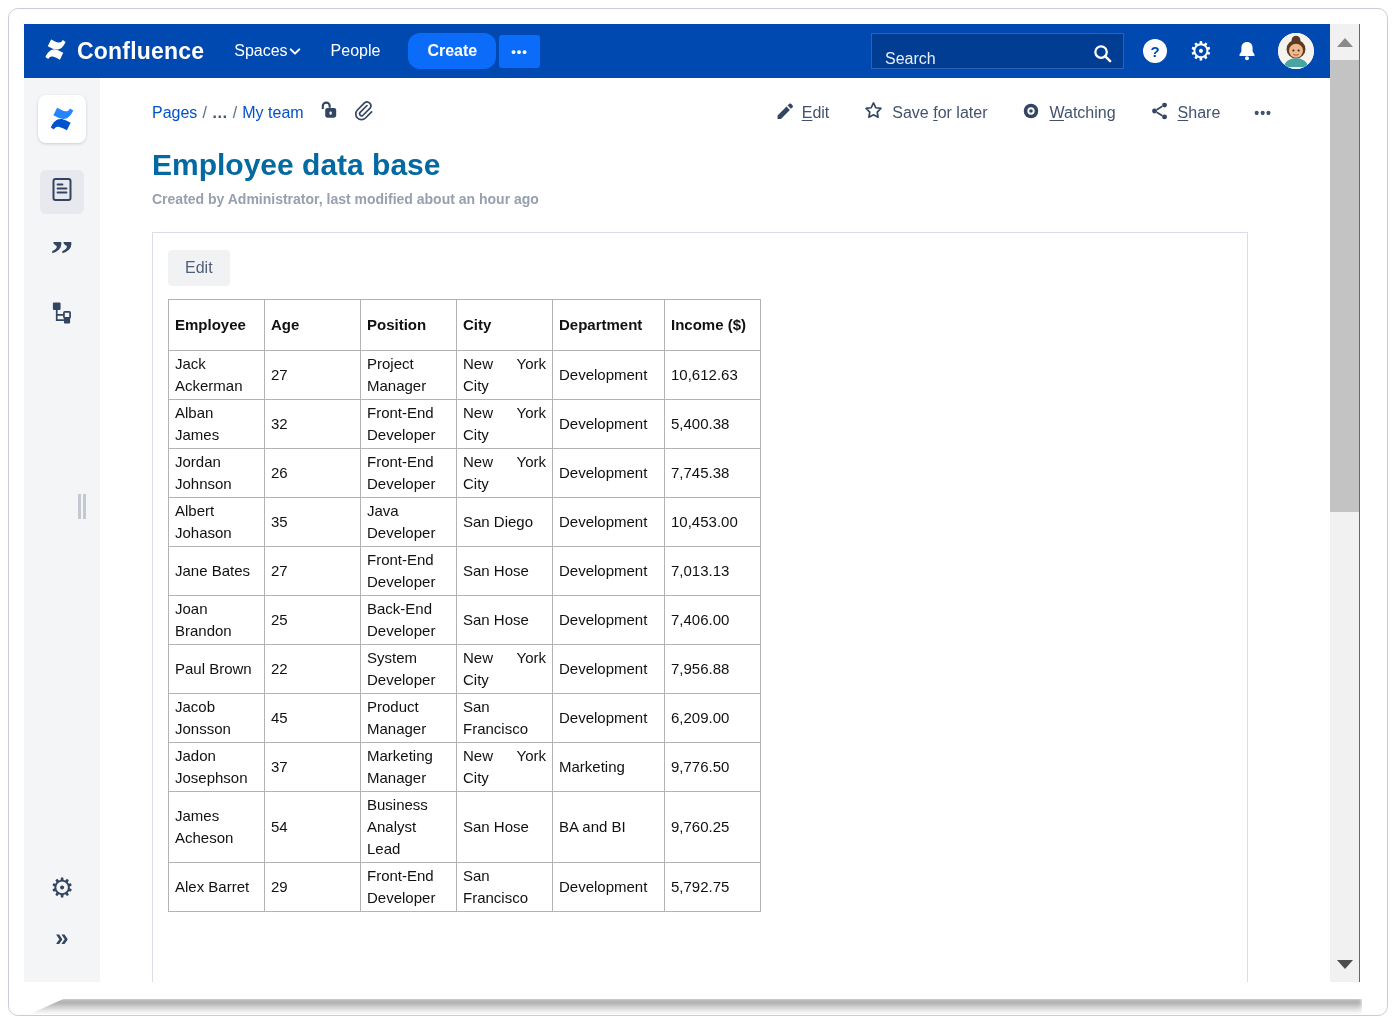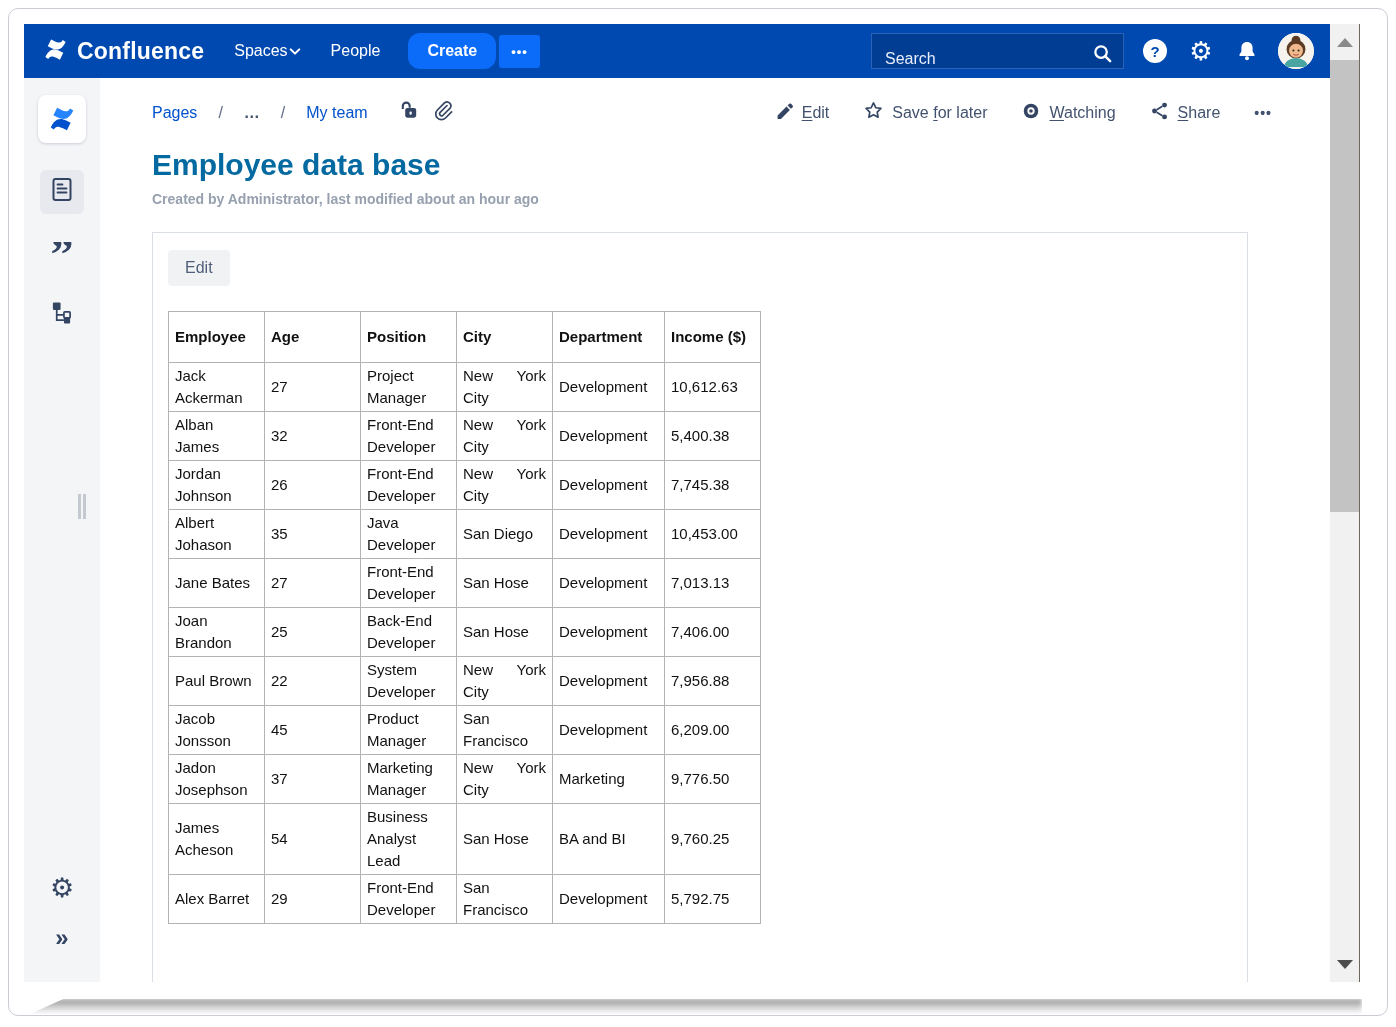--- a/index.html
+++ b/index.html
@@ -33,36 +33,36 @@
   .quote-glyph { font-family:"Liberation Serif", serif; font-weight:700; font-size:46px; color:#344563; line-height:26px; height:30px; overflow:hidden; }
   .sb-spacer { flex:1; }
   .sb-bottom { color:#344563; cursor:pointer; margin-bottom:24px; display:flex; justify-content:center; }
   .gear-bottom { font-size:27px; line-height:1; }
   .expand-glyph { font-size:24px; font-weight:700; line-height:1; }
   .resize-handle { position:absolute; left:78px; top:494px; display:flex; gap:2px; cursor:col-resize; }
   .resize-handle i { width:3px; height:25px; background:#c3c8d1; display:block; }
 
   .main { flex:1; padding:0 25px 0 52px; min-width:0; }
   .crumb-row { margin-top:22px; display:flex; align-items:center; justify-content:space-between; }
-  .crumbs { display:flex; align-items:center; gap:21px; font-size:16px; }
+  .crumbs { display:flex; align-items:center; gap:5px; font-size:16px; }
   .crumb-link { color:#0052CC; text-decoration:none; cursor:pointer; }
   .crumb-sep { color:#5E6C84; }
   .crumb-ellipsis { color:#42526E; font-weight:700; cursor:pointer; }
   .crumb-icons { display:flex; align-items:center; gap:12px; margin-left:10px; }
   .actions { display:flex; align-items:center; gap:34px; color:#42526E; font-size:16px; padding-right:33px; }
   .action { display:flex; align-items:center; gap:8px; cursor:pointer; white-space:nowrap; }
   .action u { text-underline-offset:2px; }
 
   .page-title { margin-top:23px; font-size:30px; font-weight:600; color:#0369a1; }
   .byline { margin-top:9px; font-size:14px; color:#97A0AF;font-weight:bold; }
 
   .card { margin-top:25px; width:1096px; height:1000px; border:1px solid #d9dde4; padding:17px 15px; }
   .btn-edit { background:#F1F2F4; color:#505F79; font-size:16px; border:none; border-radius:4px; padding:9px 17px; cursor:pointer; font-family:"Liberation Sans", sans-serif; }
 
-  table.emp { border-collapse:collapse; margin-top:25px; table-layout:fixed; }
+  table.emp { border-collapse:collapse; margin-top:13px; table-layout:fixed; }
   table.emp col.c0 { width:96px; } table.emp col.c1 { width:96px; }
   table.emp col.c2 { width:96px; } table.emp col.c3 { width:96px; }
   table.emp col.c4 { width:112px; } table.emp col.c5 { width:96px; }
   table.emp th, table.emp td { border:1px solid #b3b3b3; font-size:15px; color:#111; padding:2px 6px; vertical-align:middle; line-height:22px; word-wrap:break-word; }
   table.emp th { font-weight:700; text-align:left; padding:14px 6px; }
   table.emp td { text-align:justify; }
 
   
   .scrollbar { width:30px; background:#F1F1F1; position:relative; flex-shrink:0; border-right:1px solid #6d675f; }
   .sb-btn { position:absolute; left:0; width:100%; height:36px; display:flex; align-items:center; justify-content:center; cursor:pointer; }

